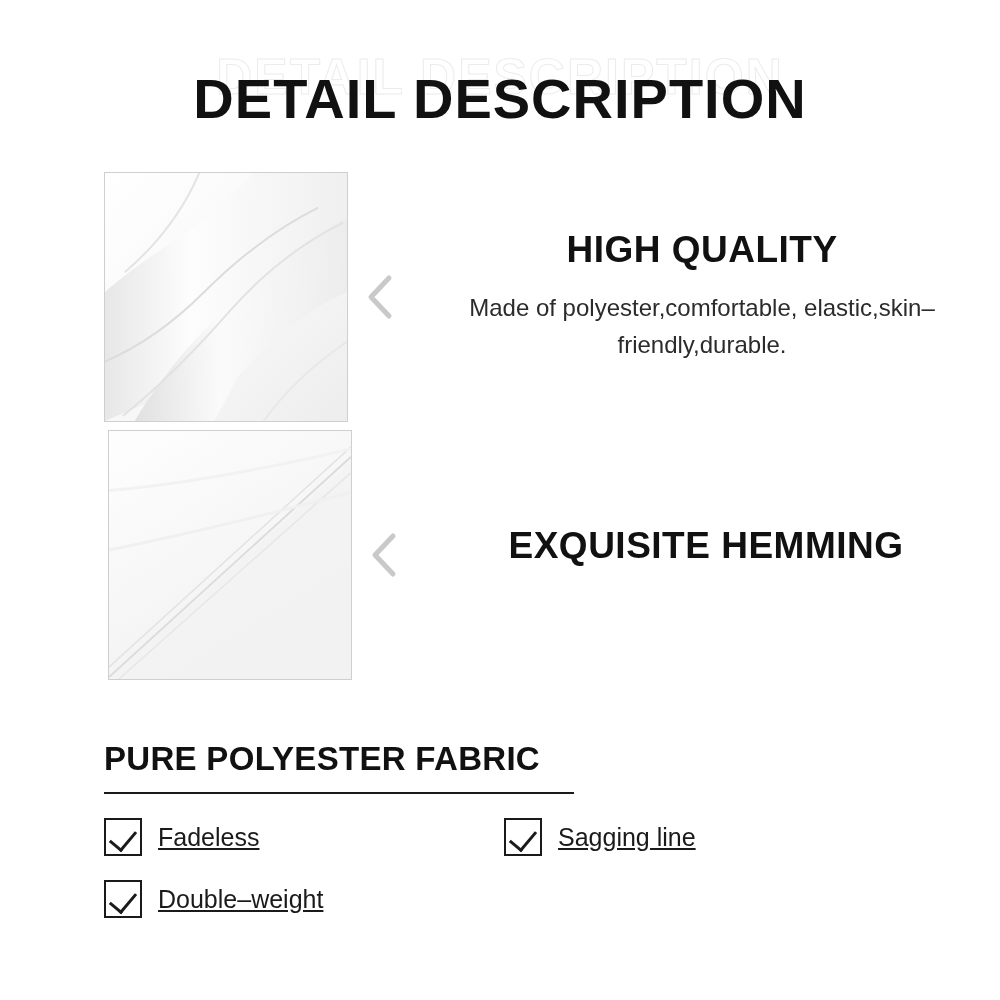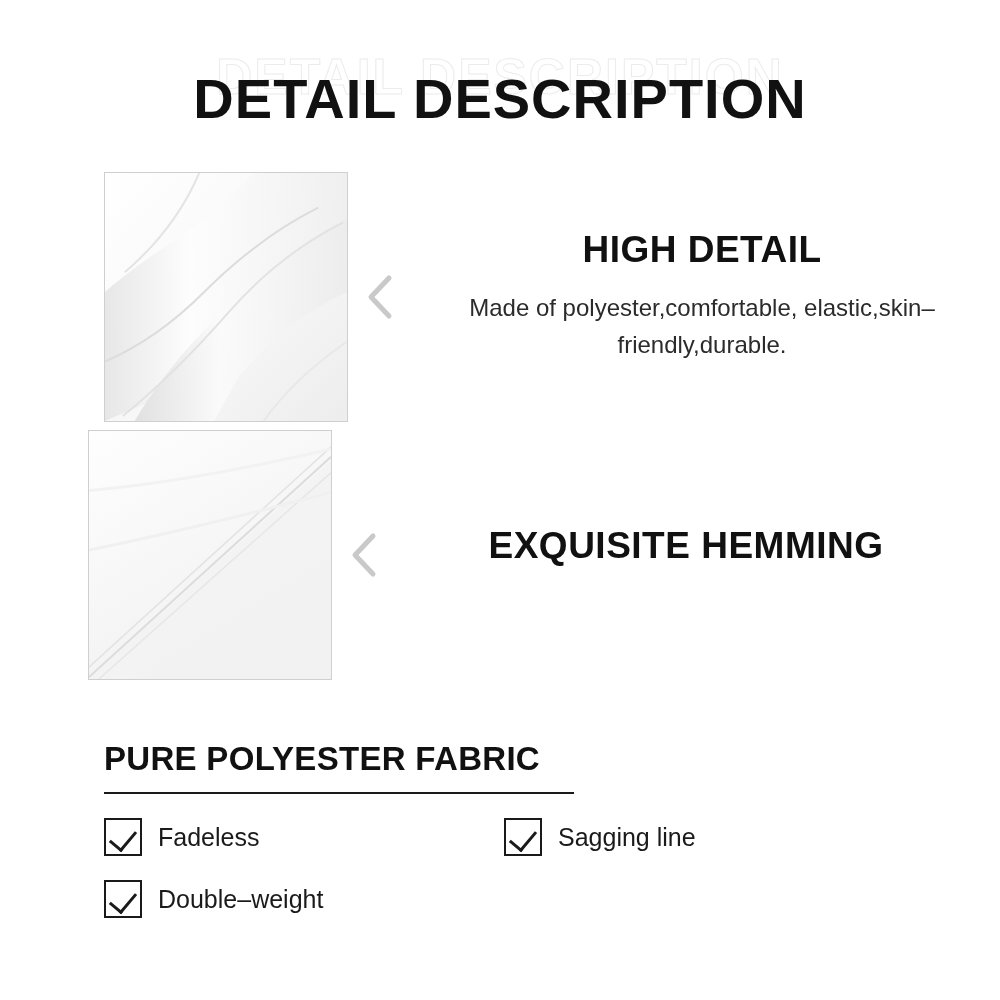--- a/index.html
+++ b/index.html
@@ -50,21 +50,21 @@
     white-space: nowrap;
   }
 
   
   .feature-row {
     position: absolute;
     display: flex;
     align-items: center;
   }
   .row-1 { left: 104px; top: 172px; }
-  .row-2 { left: 88px; top: 430px; justify-content: space-between; }
+  .row-2 { left: 108px; top: 430px; justify-content: space-between; }
 
   .photo {
     width: 244px;
     height: 250px;
     border: 1px solid #cfcfcf;
     box-sizing: border-box;
     position: relative;
     overflow: hidden;
     background: #fbfbfb;
     flex: none;
@@ -152,20 +152,21 @@
     height: 22px;
     border-right: 3px solid #1a1a1a;
     border-bottom: 3px solid #1a1a1a;
     transform: rotate(40deg);
   }
   .check-label {
     font-size: 25px;
     color: #1a1a1a;
     margin-left: 16px;
     white-space: nowrap;
+    text-decoration: underline;
   }
 </style>
 </head>
 <body>
 
 <div class="header">
   <div class="header-ghost">DETAIL DESCRIPTION</div>
   <div class="header-title">DETAIL DESCRIPTION</div>
 </div>
 
@@ -200,21 +201,21 @@
     </svg>
   </div>
 
   <div class="arrow">
     <svg width="30" height="46" viewBox="0 0 30 46">
       <polyline points="24,4 6,23 24,42" fill="none" stroke="#c9c9c9" stroke-width="5" stroke-linecap="round" stroke-linejoin="round"></polyline>
     </svg>
   </div>
 
   <div class="feature-text">
-    <h2 class="feature-title">HIGH DETAIL</h2>
+    <h2 class="feature-title">HIGH QUALITY</h2>
     <p class="feature-desc">Made of polyester,comfortable, elastic,skin–friendly,durable.</p>
   </div>
 </div>
 
 <div class="feature-row row-2">
 
   <div class="photo">
     <svg viewBox="0 0 244 250" preserveAspectRatio="none">
       <defs>
         <linearGradient id="g2" x1="0" y1="0" x2="0.6" y2="1">

